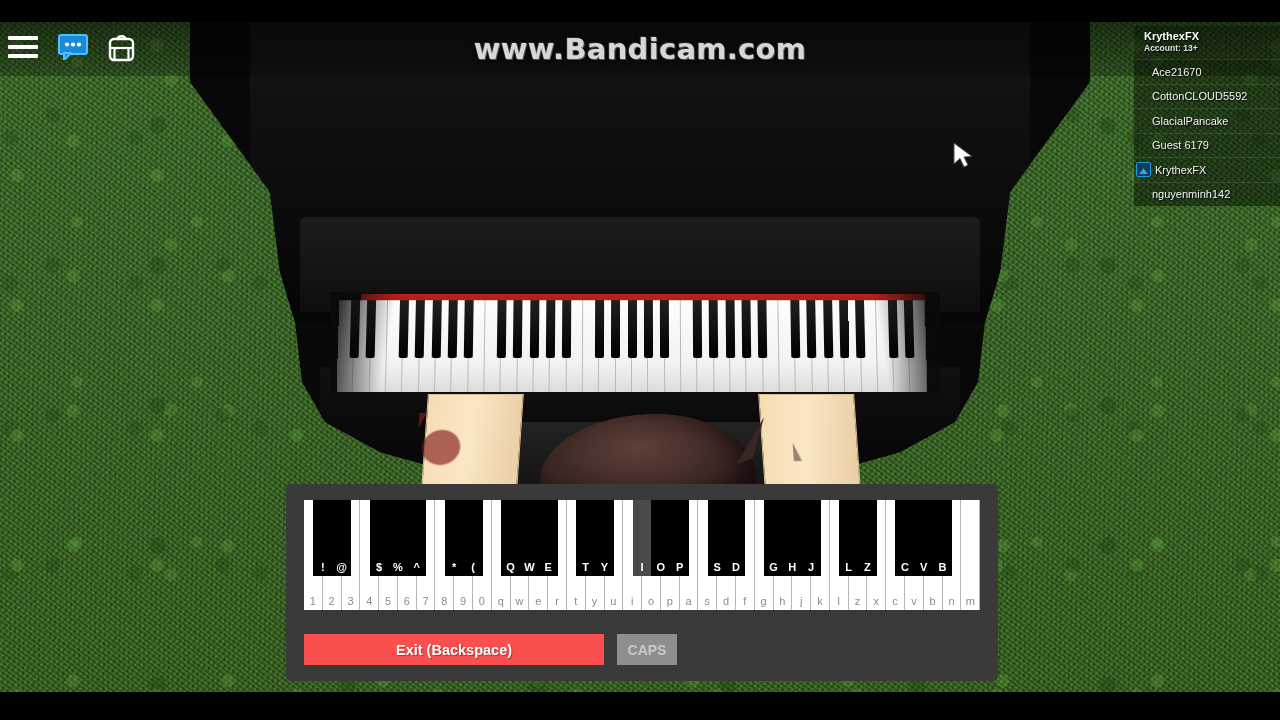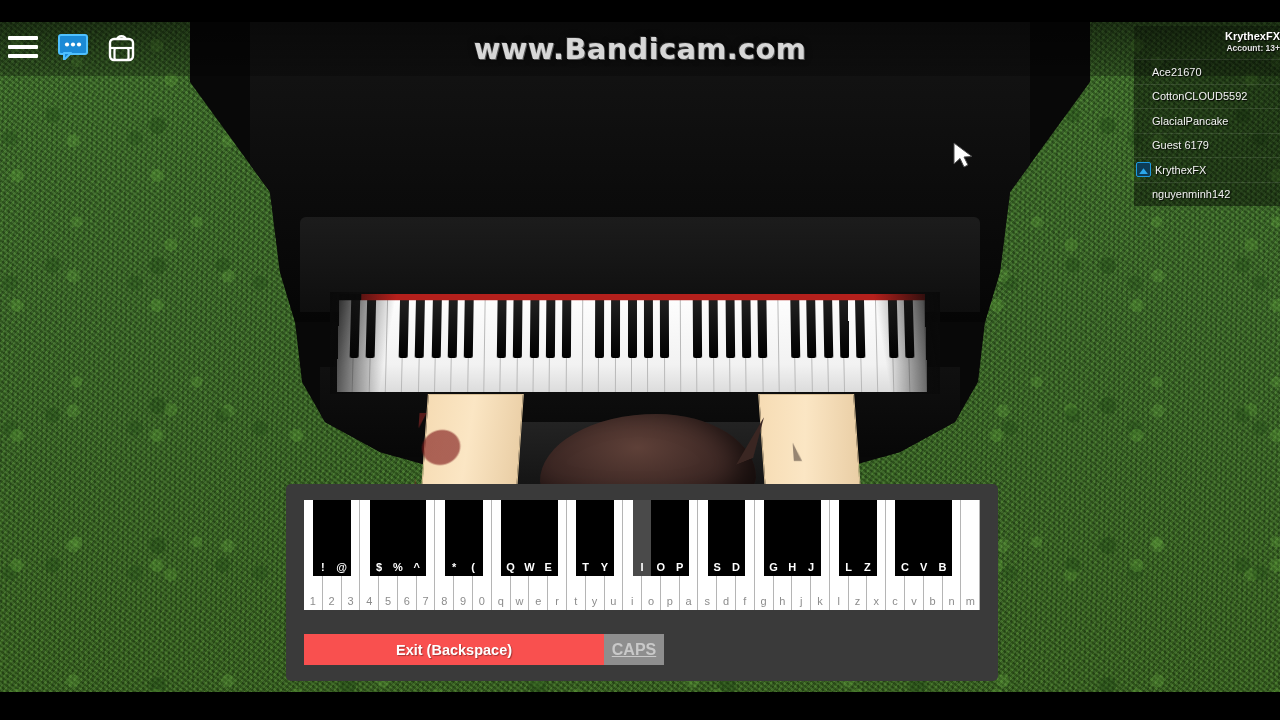--- a/index.html
+++ b/index.html
@@ -1,19 +1,19 @@
 <!DOCTYPE html>
 <html><head>
 <meta charset="utf-8">
 <style>
   * { margin:0; padding:0; box-sizing:border-box; }
   html,body { width:1280px; height:720px; overflow:hidden; background:#000; }
   body { font-family:"Liberation Sans", sans-serif; }
 
-  #screen { position:relative; width:1280px; height:720px; overflow:hidden; background:#000;text-align:right; }
+  #screen { position:relative; width:1280px; height:720px; overflow:hidden; background:#000; }
 
   
   #world {
     position:absolute; left:0; top:22px; width:1280px; height:670px;
     overflow:hidden;
     background:
       repeating-linear-gradient(37deg, rgba(0,0,0,.16) 0 2px, rgba(255,255,255,.05) 2px 4px),
       repeating-linear-gradient(-48deg, rgba(0,0,0,.14) 0 3px, rgba(120,190,70,.08) 3px 5px),
       repeating-linear-gradient(92deg, rgba(0,0,0,.10) 0 2px, rgba(90,160,50,.09) 2px 5px),
       linear-gradient(#3e7129, #3b6c27 45%, #38661f);
@@ -196,28 +196,28 @@
   }
   .wkey:last-child { border-right:none; }
   .wkey .wlab { font-size:11px; color:#8c8c8c; font-family:"Liberation Sans", sans-serif; }
   .bkey {
     position:absolute; top:0; width:19px; height:76px; background:#000;
     display:flex; align-items:flex-end; justify-content:center; padding-bottom:3px; z-index:3;
   }
   .bkey.hl { background:#4a4a4a; }
   .bkey .blab { font-size:11px; color:#fff; font-weight:bold; font-family:"Liberation Sans", sans-serif; }
 
-  .kbbtns { position:absolute; left:18px; top:150px; width:672px; height:31px; display:flex; align-items:center; }
+  .kbbtns { position:absolute; left:18px; top:150px; width:672px; height:31px; display:flex; align-items:center; gap:13px; }
   .btn { height:31px; display:flex; align-items:center; justify-content:center; cursor:pointer; }
   .btn-exit { width:300px; background:#f9504f; }
   .btn-caps { width:60px; background:#8e8e8e; }
   .btn-sheets { width:290px; background:#5fd62f; }
   .btn-exit .blbl, .btn-sheets .blbl { color:#fff; font-size:14.5px; font-weight:bold;
     text-shadow:1px 1px 1px rgba(0,0,0,.35); }
-  .btn-caps .blbl { color:#c9c9c9; font-size:16px; font-weight:bold;text-decoration:underline; }
+  .btn-caps .blbl { color:#c9c9c9; font-size:14px; font-weight:bold; }
 </style>
 </head>
 <body>
 
 <div id="screen">
 
   <div id="world">
 
     <div class="piano-body">
       <div class="piano-body-inner"></div>

